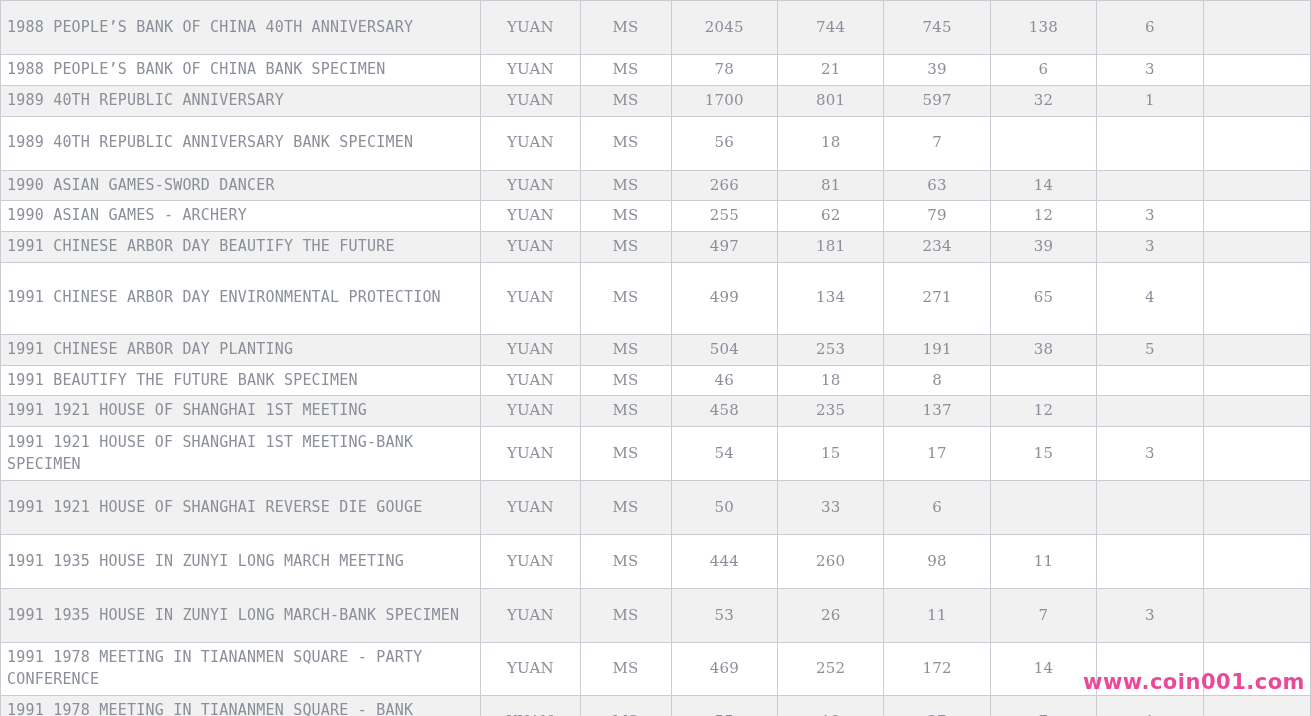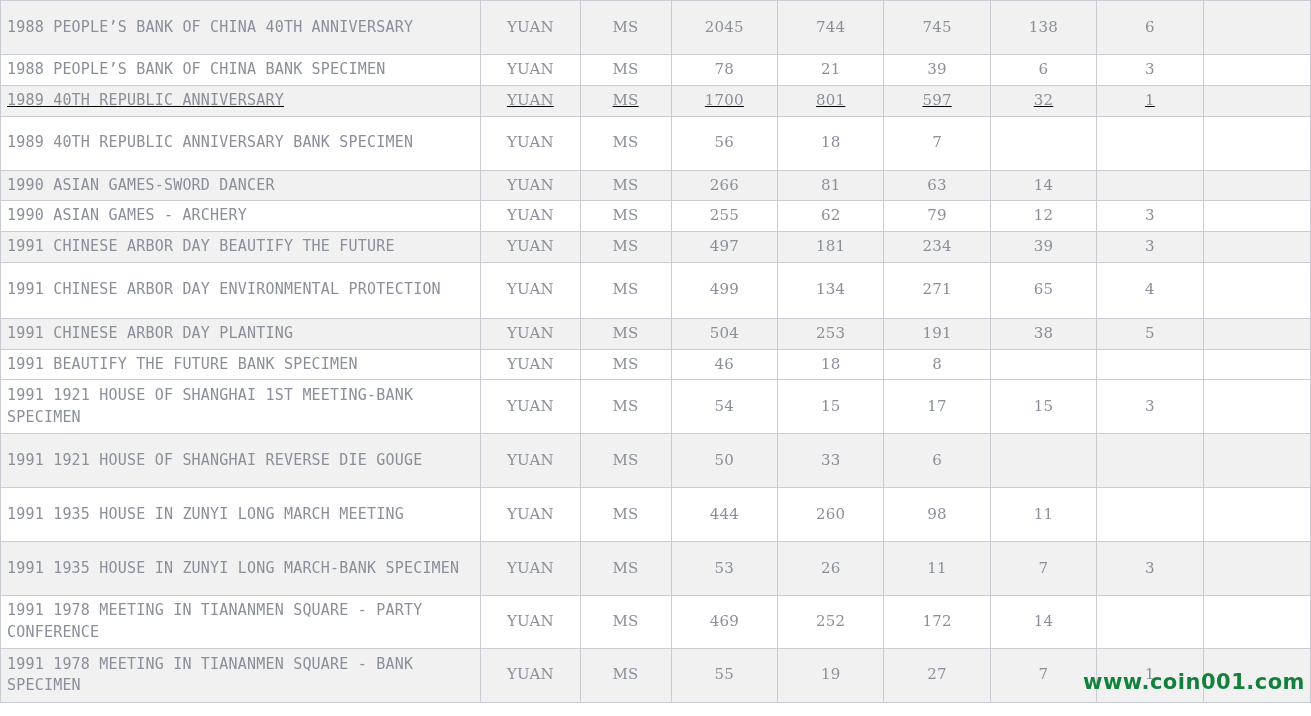--- a/index.html
+++ b/index.html
@@ -62,21 +62,21 @@
   td.c-last {
     width: 106px;
   }
   .watermark {
     position: absolute;
     right: 6px;
     bottom: 22px;
     font-family: "DejaVu Sans", "Liberation Sans", sans-serif;
     font-size: 21px;
     font-weight: bold;
-    color: #15803d;
+    color: #ec4899;
     letter-spacing: 0.5px;
     pointer-events: none;
     text-shadow: 0 0 1px rgba(255,255,255,0.8);
   }
 </style>
 </head>
 <body>
 
 <table class="coin-table">
   <tbody>
@@ -95,21 +95,21 @@
         <td class="c-name">1988 PEOPLE’S BANK OF CHINA BANK SPECIMEN</td>
         <td class="c-denom">YUAN</td>
         <td class="c-grade">MS</td>
         <td class="c-num">78</td>
         <td class="c-num">21</td>
         <td class="c-num">39</td>
         <td class="c-num">6</td>
         <td class="c-num">3</td>
         <td class="c-last"></td>
       </tr>
-      <tr class="row-odd" style="height: 30px; text-decoration: underline;">
+      <tr class="row-odd" style="height: 30px;">
         <td class="c-name">1989 40TH REPUBLIC ANNIVERSARY</td>
         <td class="c-denom">YUAN</td>
         <td class="c-grade">MS</td>
         <td class="c-num">1700</td>
         <td class="c-num">801</td>
         <td class="c-num">597</td>
         <td class="c-num">32</td>
         <td class="c-num">1</td>
         <td class="c-last"></td>
       </tr>
@@ -150,21 +150,21 @@
         <td class="c-name">1991 CHINESE ARBOR DAY BEAUTIFY THE FUTURE</td>
         <td class="c-denom">YUAN</td>
         <td class="c-grade">MS</td>
         <td class="c-num">497</td>
         <td class="c-num">181</td>
         <td class="c-num">234</td>
         <td class="c-num">39</td>
         <td class="c-num">3</td>
         <td class="c-last"></td>
       </tr>
-      <tr class="row-even" style="height: 56px; margin-top: 43px;">
+      <tr class="row-even" style="height: 72px; margin-top: 43px;">
         <td class="c-name">1991 CHINESE ARBOR DAY ENVIRONMENTAL PROTECTION</td>
         <td class="c-denom">YUAN</td>
         <td class="c-grade">MS</td>
         <td class="c-num">499</td>
         <td class="c-num">134</td>
         <td class="c-num">271</td>
         <td class="c-num">65</td>
         <td class="c-num">4</td>
         <td class="c-last"></td>
       </tr>
@@ -183,20 +183,31 @@
         <td class="c-name">1991 BEAUTIFY THE FUTURE BANK SPECIMEN</td>
         <td class="c-denom">YUAN</td>
         <td class="c-grade">MS</td>
         <td class="c-num">46</td>
         <td class="c-num">18</td>
         <td class="c-num">8</td>
         <td class="c-num"></td>
         <td class="c-num"></td>
         <td class="c-last"></td>
       </tr>
+      <tr class="row-odd" style="height: 30px;">
+        <td class="c-name">1991 1921 HOUSE OF SHANGHAI 1ST MEETING</td>
+        <td class="c-denom">YUAN</td>
+        <td class="c-grade">MS</td>
+        <td class="c-num">458</td>
+        <td class="c-num">235</td>
+        <td class="c-num">137</td>
+        <td class="c-num">12</td>
+        <td class="c-num"></td>
+        <td class="c-last"></td>
+      </tr>
       <tr class="row-even" style="height: 54px;">
         <td class="c-name">1991 1921 HOUSE OF SHANGHAI 1ST MEETING-BANK SPECIMEN</td>
         <td class="c-denom">YUAN</td>
         <td class="c-grade">MS</td>
         <td class="c-num">54</td>
         <td class="c-num">15</td>
         <td class="c-num">17</td>
         <td class="c-num">15</td>
         <td class="c-num">3</td>
         <td class="c-last"></td>

